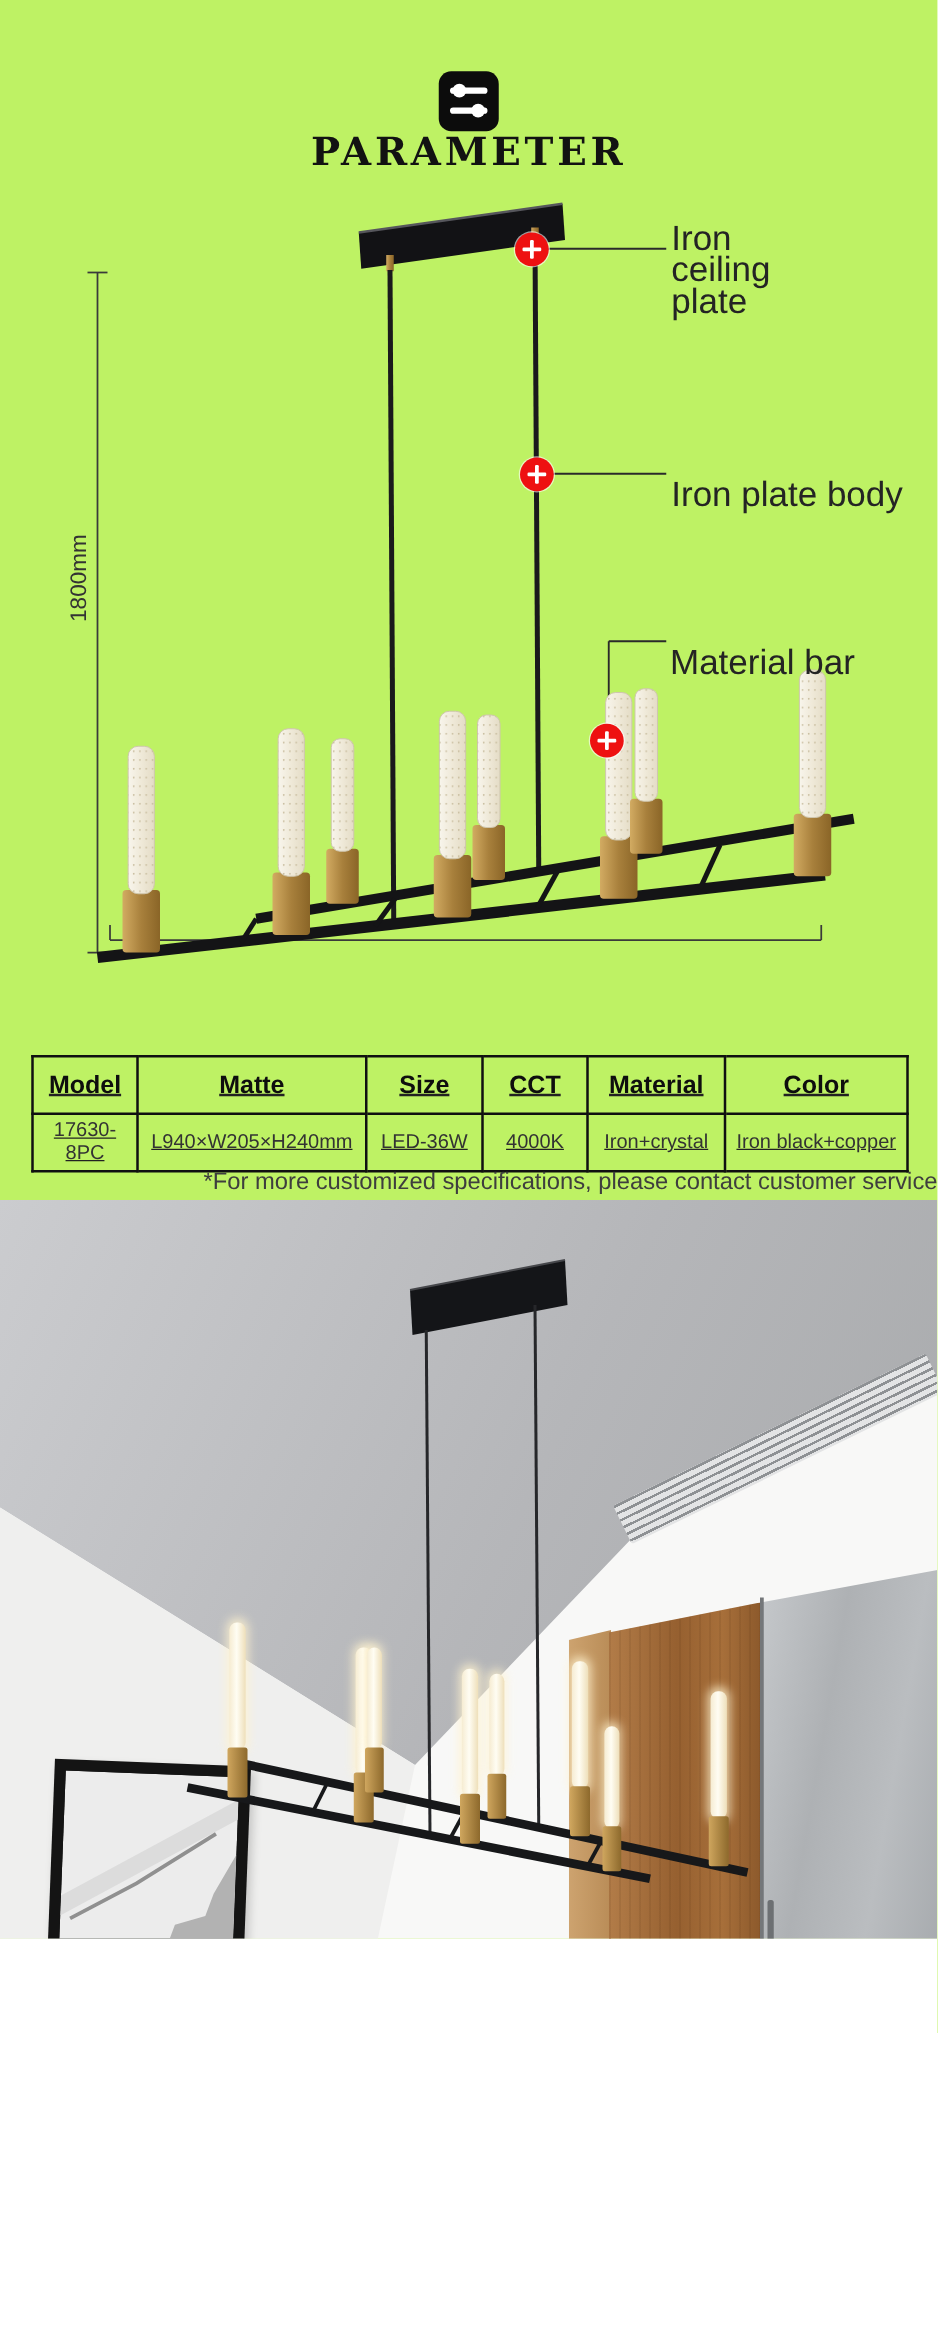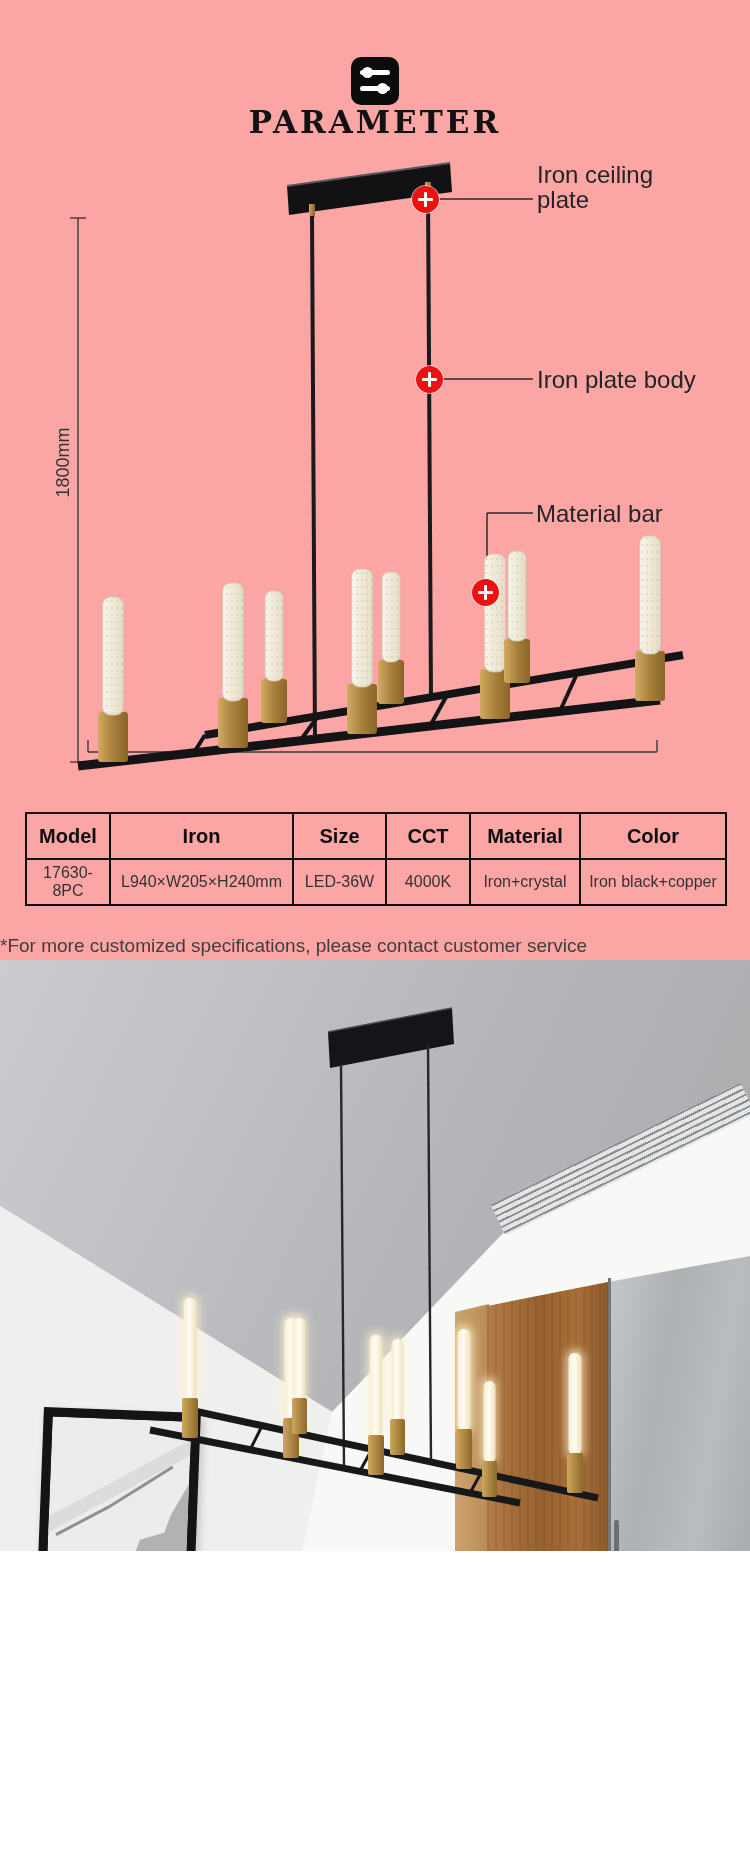--- a/index.html
+++ b/index.html
@@ -1,16 +1,16 @@
 <!DOCTYPE html>
 <html><head>
 <meta charset="utf-8">
 <style>
   html,body{margin:0;padding:0;background:#fff;}
-  .page{position:relative;width:750px;height:1551px;background:#fca5a5;overflow:hidden;
+  .page{position:relative;width:750px;height:1551px;background:#bef264;overflow:hidden;
         font-family:"Liberation Sans",sans-serif;color:#222;}
   .abs{position:absolute;}
 
   
   #param-icon{left:351px;top:57px;width:48px;height:48px;background:#0c0c0c;border-radius:10px;}
   .slider-row{position:absolute;left:9px;width:30px;height:5px;background:#fff;border-radius:3px;}
   #srow1{top:13px;} #srow2{top:29px;}
   .slider-dot{position:absolute;width:11px;height:11px;background:#fff;border-radius:50%;top:-3px;}
   #sdot1{left:2px;} #sdot2{left:17px;}
   #page-title{left:0;top:104px;width:750px;text-align:center;
@@ -19,36 +19,36 @@
 
   
   #diagram-svg{left:0;top:150px;}
   .marker{width:27px;height:27px;border-radius:50%;background:#ee1111;box-shadow:0 0 0 1px rgba(255,255,255,.6);}
   .marker::before,.marker::after{content:"";position:absolute;background:#fff;border-radius:1px;}
   .marker::before{left:6px;top:12px;width:15px;height:3px;}
   .marker::after{left:12px;top:6px;width:3px;height:15px;}
   #marker-plate{left:412px;top:186px;}
   #marker-body{left:416px;top:366px;}
   #marker-crystal{left:472px;top:579px;}
-  .callout{font-size:24px;color:#242424;line-height:25px;}
+  .callout{font-size:28px;color:#242424;line-height:25px;margin-top:16px;}
   #label-plate{left:537px;top:162px;width:135px;}
   #label-body{left:537px;top:367px;white-space:nowrap;}
   #label-crystal{left:536px;top:501px;white-space:nowrap;}
   .dim-label{font-size:18px;color:#333;}
   #dim-h-label{left:18px;top:452px;width:90px;text-align:center;transform:rotate(-90deg);}
   #dim-w-label{left:85px;top:762px;width:575px;text-align:center;font-size:19px;}
 
   
-  #spec-table-wrap{left:25px;top:812px;width:700px;}
+  #spec-table-wrap{left:25px;top:844px;width:700px;text-decoration:underline;}
   table.spec{width:100%;border-collapse:collapse;table-layout:fixed;}
   table.spec th,table.spec td{border:2px solid #101010;text-align:center;vertical-align:middle;
     height:44px;padding:0 2px;overflow:hidden;}
   table.spec th{font-size:20px;font-weight:700;color:#0e0e0e;}
   table.spec td{font-size:16px;color:#333;}
-  #note{left:0;top:916px;width:750px;text-align:left;font-size:19px;color:#3e3e3e;}
+  #note{left:0;top:916px;width:750px;text-align:right;font-size:19px;color:#3e3e3e;}
 
   
   #photo{left:0;top:960px;width:750px;height:892px;background:#f8f8f7;overflow:hidden;}
   #ceiling{left:0;top:0;width:750px;height:470px;
     background:linear-gradient(115deg,#cbcccf 0%,#b5b6b9 55%,#a7a9ab 100%);
     clip-path:polygon(0 0,750px 0,750px 148px,508px 268px,332px 452px,0 246px);}
   #left-wall{left:0;top:0;width:750px;height:892px;background:#efefee;
     clip-path:polygon(0 246px,332px 452px,238px 892px,0 892px);}
   #vent{left:498px;top:243px;width:278px;height:34px;transform:rotate(-26deg);transform-origin:left center;
     background:repeating-linear-gradient(to bottom,#8e9194 0 2px,#e3e4e5 2px 6px);border-radius:2px;}
@@ -244,21 +244,21 @@
         <col style="width:84px">
           <col style="width:183px">
           <col style="width:93px">
         <col style="width:84px">
           <col style="width:110px">
           <col style="width:146px">
       </colgroup>
       <thead>
         <tr>
           <th>Model</th>
-          <th>Iron</th>
+          <th>Matte</th>
           <th>Size</th>
           <th>CCT</th>
           <th>Material</th>
           <th>Color</th>
         </tr>
       </thead>
       <tbody>
         <tr>
           <td>17630-8PC</td>
           <td>L940×W205×H240mm</td>

